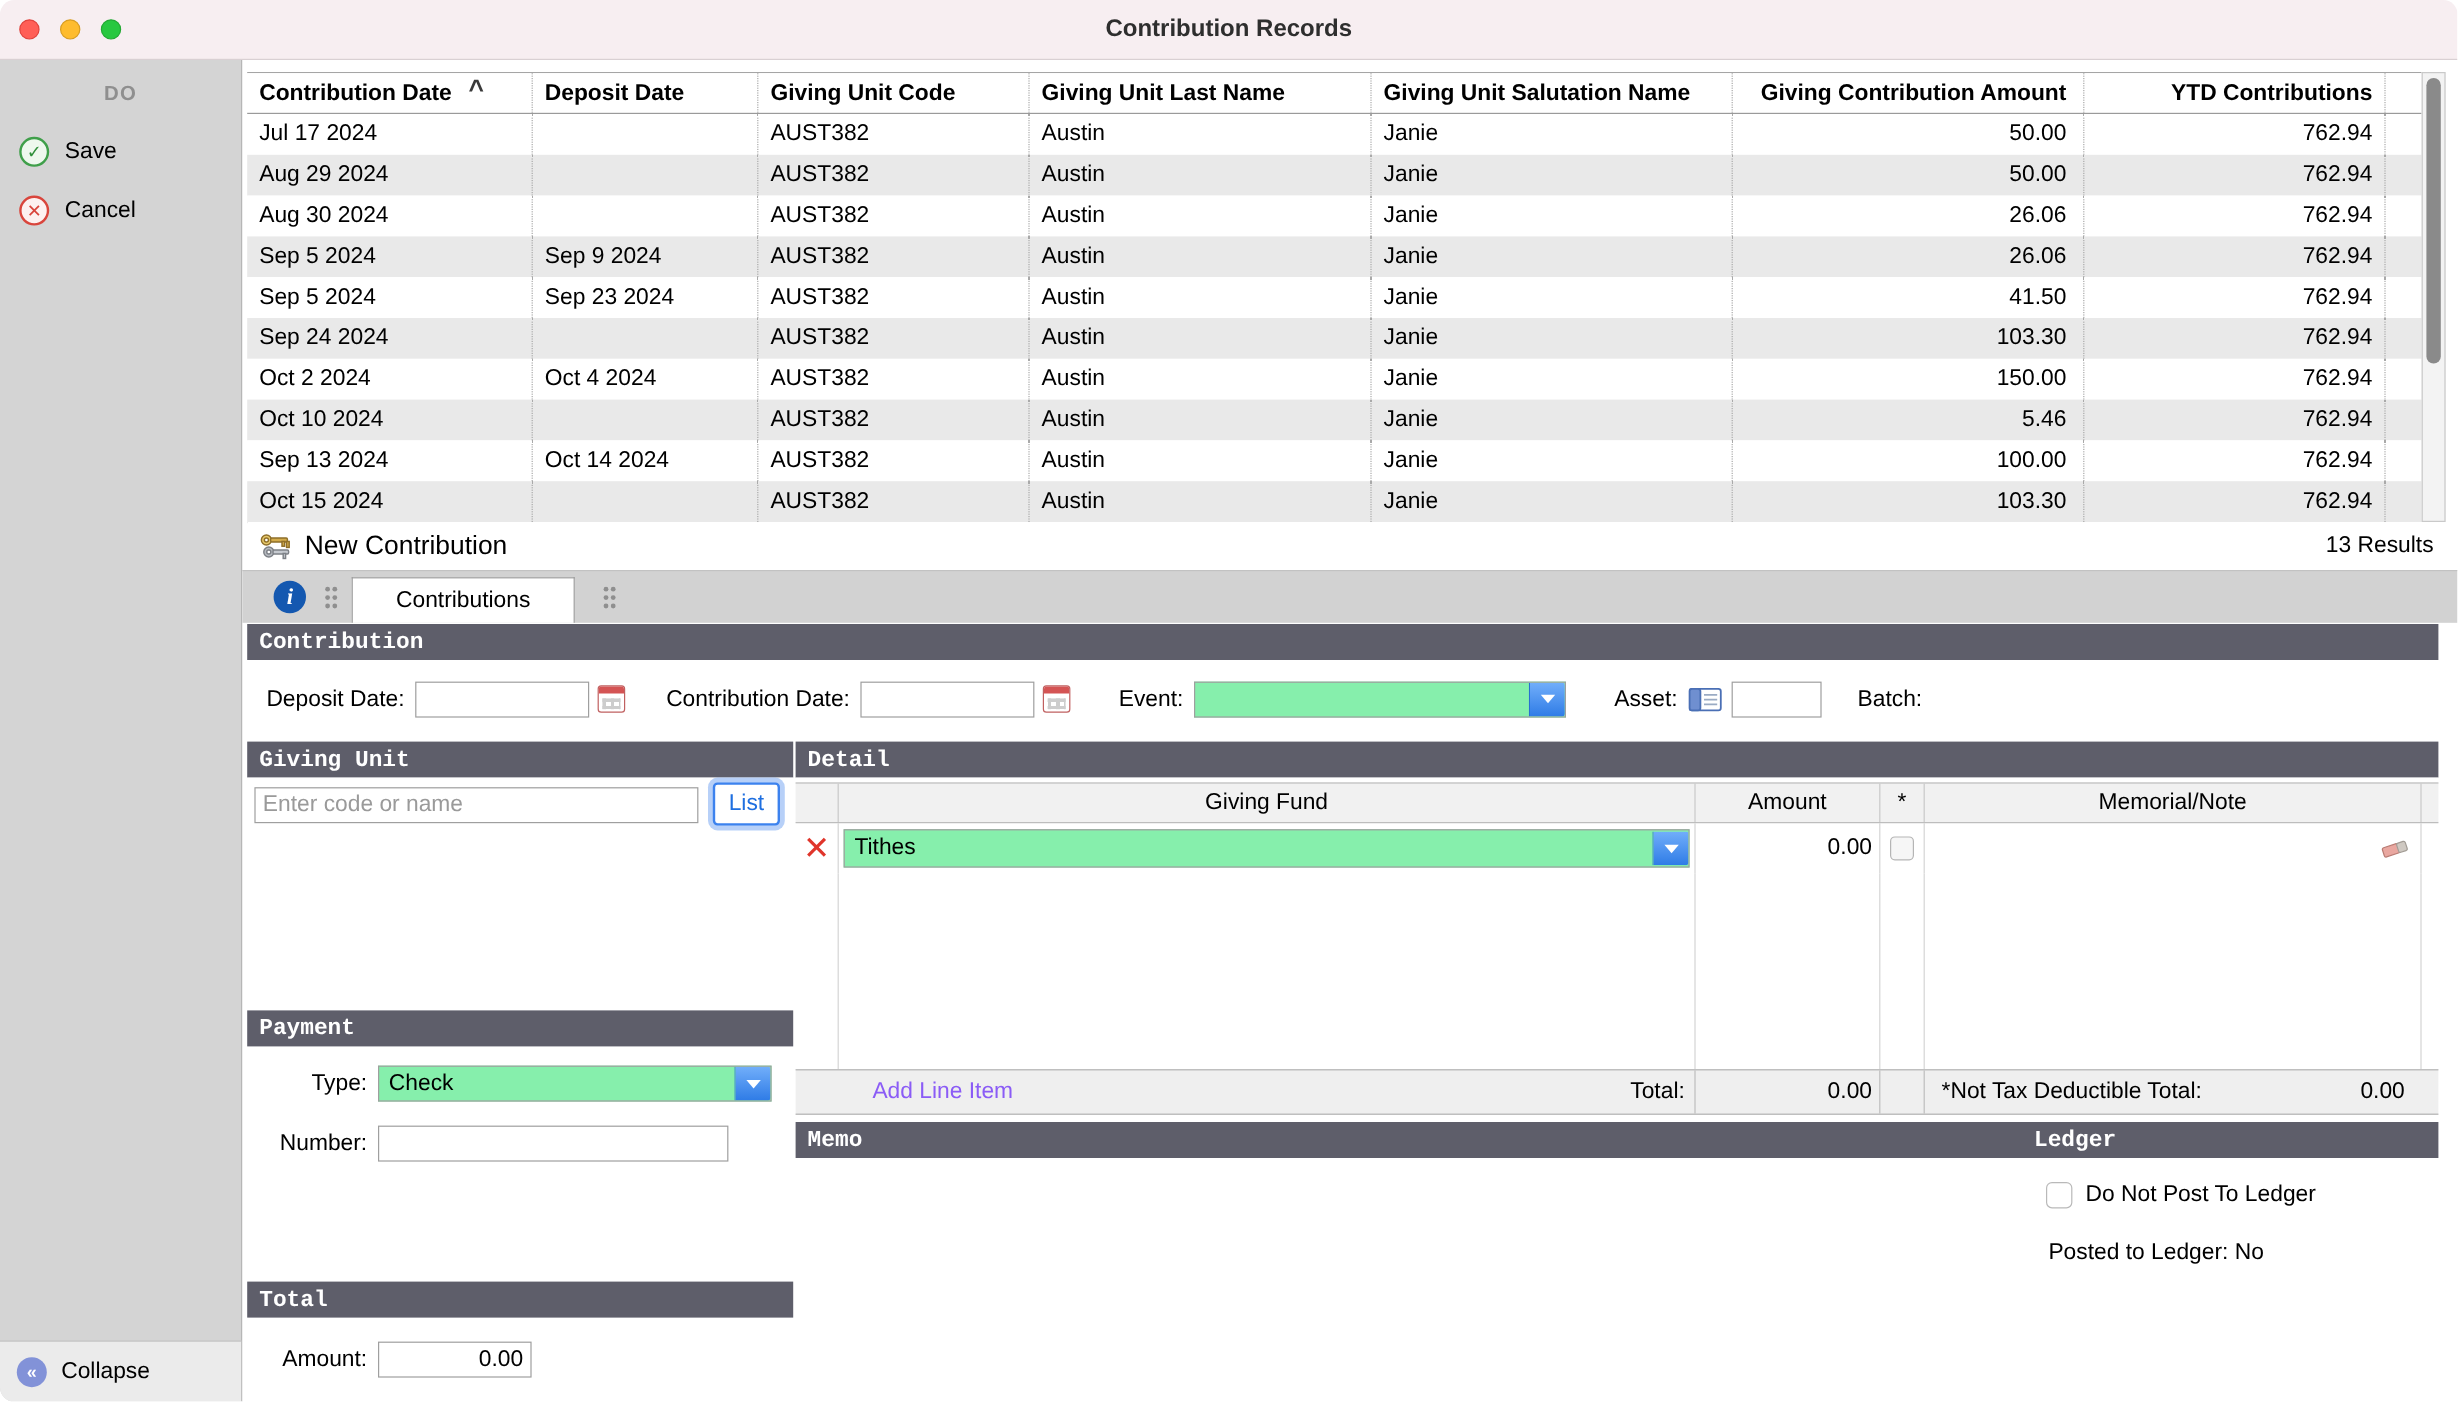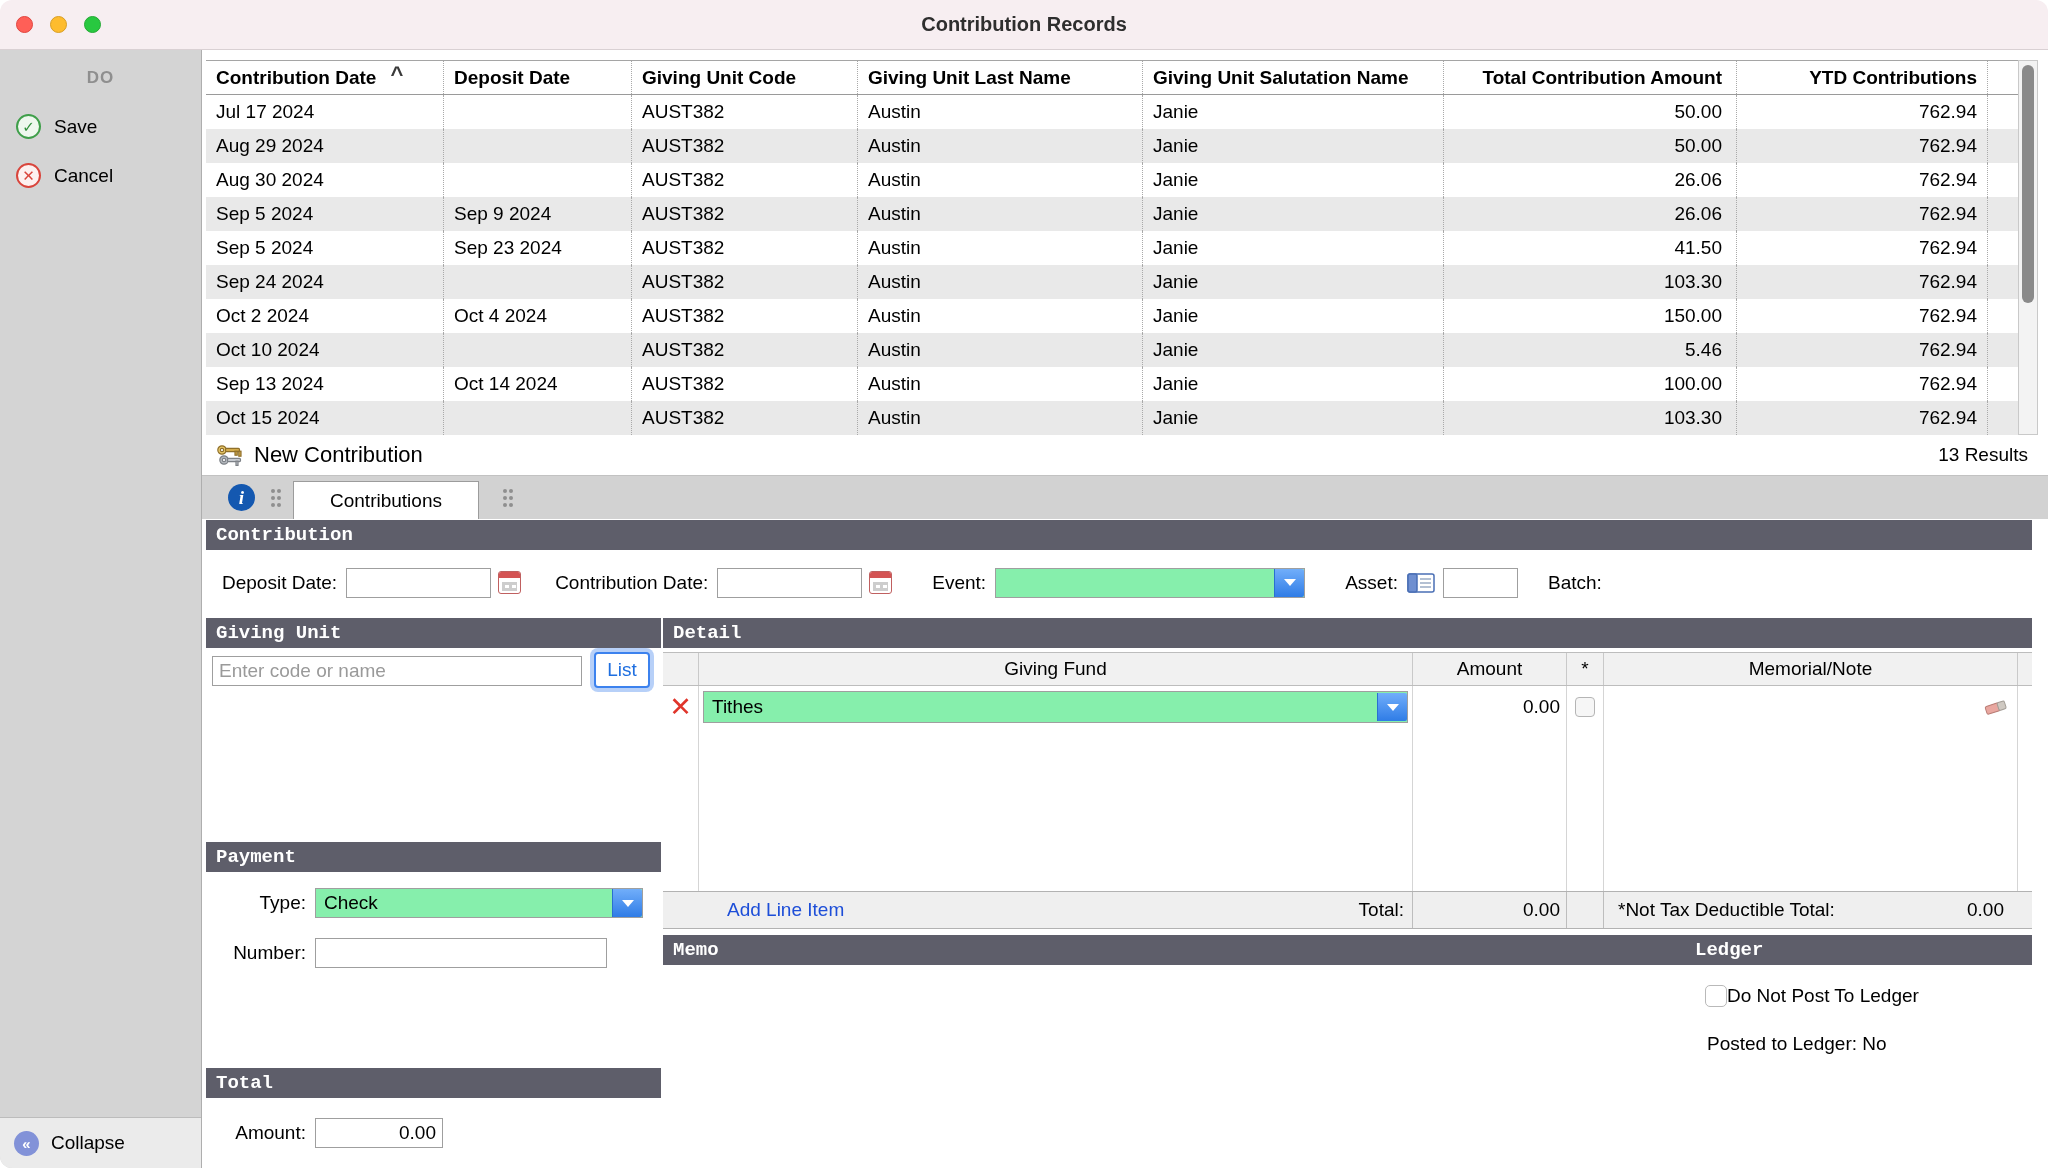--- a/index.html
+++ b/index.html
@@ -106,26 +106,26 @@
   .amt-cell { justify-content:flex-end; padding-right:6px; font-size:19px; }
   .cb { width:20px; height:20px; border:1px solid #b5b5b5; border-radius:4px; background:#f6f6f6; margin:0 auto; cursor:default; }
   .memo-cell { justify-content:flex-end; padding-right:8px; }
   .d-body { position:absolute; left:0; top:80px; width:1369px; height:163px; display:flex; }
   .d-body .dr { border-right:1px solid #d5d5d5; }
   .d-footer { position:absolute; left:0; top:243px; width:1369px; height:38px; display:flex; background:#efefef; border-top:1px solid #b2b2b2; border-bottom:1px solid #b2b2b2; font-size:19px; }
   .f0 { width:750px; display:flex; align-items:center; justify-content:space-between; padding-left:64px; padding-right:8px; border-right:1px solid #bdbdbd; }
   .f1 { width:154px; display:flex; align-items:center; justify-content:flex-end; padding-right:6px; border-right:1px solid #bdbdbd; }
   .f2 { width:37px; border-right:1px solid #bdbdbd; }
   .f3 { width:428px; display:flex; align-items:center; justify-content:space-between; padding-left:14px; padding-right:28px; }
-  .link-blue { color:#1d4ed8; cursor:default; }
+  .link-blue { color:#8b5cf6; cursor:default; }
 
   .memo-body { position:absolute; left:461px; top:915px; width:1018px; height:203px; }
   .memo-body textarea { width:100%; height:100%; border:none; resize:none; outline:none; background:#fff; font:inherit; font-size:19px; }
   .ledger-body { position:absolute; left:1483px; top:915px; width:347px; height:203px; background:#fff; font-size:19px; }
-  .ledger-row1 { position:absolute; left:20px; top:20px; display:flex; align-items:center; }
+  .ledger-row1 { position:absolute; left:20px; top:20px; display:flex; align-items:center; gap:11px; }
   .cb-white { width:22px; height:22px; border:1px solid #b9b9b9; border-radius:5px; background:#fff; flex:none; cursor:default; }
   .ledger-row2 { position:absolute; left:22px; top:68px; }
 </style>
 </head>
 <body>
 
 <div class="window">
 
   <div class="titlebar">
     <div class="traffic">
@@ -159,21 +159,21 @@
       <div class="records-table">
         <div class="thead">
           <div class="tcell c0">
             <span>Contribution Date</span>
             <span class="caret">^</span>
           </div>
           <div class="tcell c1">Deposit Date</div>
           <div class="tcell c2">Giving Unit Code</div>
           <div class="tcell c3">Giving Unit Last Name</div>
           <div class="tcell c4">Giving Unit Salutation Name</div>
-          <div class="tcell c5">Total Contribution Amount</div>
+          <div class="tcell c5">Giving Contribution Amount</div>
           <div class="tcell c6">YTD Contributions</div>
           <div class="tcell c7"></div>
         </div>
         <div>
             <div class="trow">
               <div class="tcell c0">Jul 17 2024</div>
               <div class="tcell c1"></div>
               <div class="tcell c2">AUST382</div>
               <div class="tcell c3">Austin</div>
               <div class="tcell c4">Janie</div>

